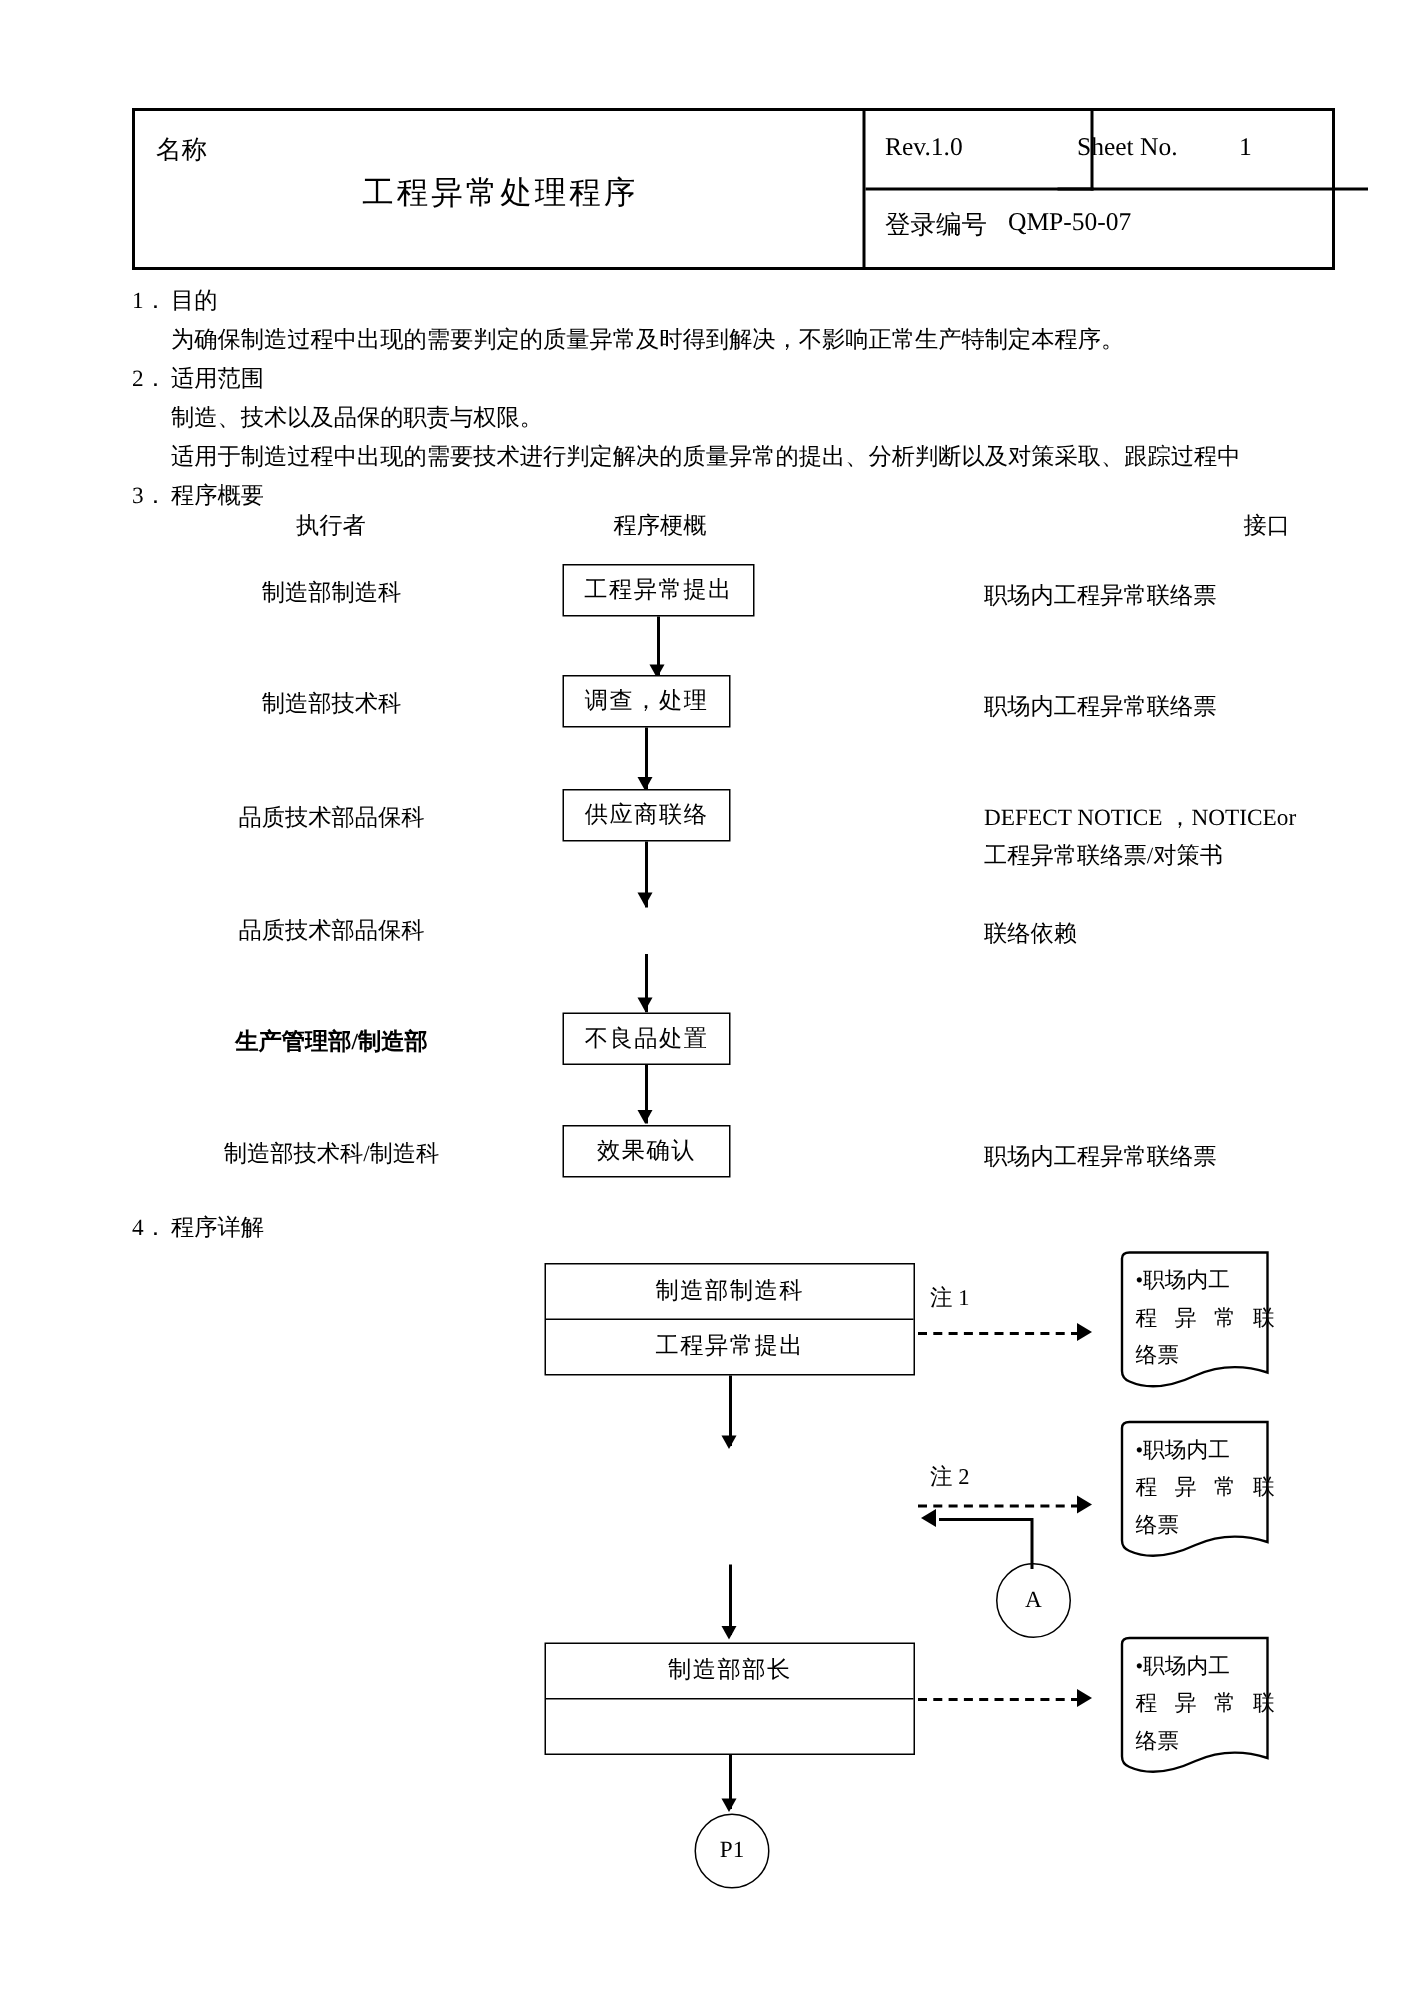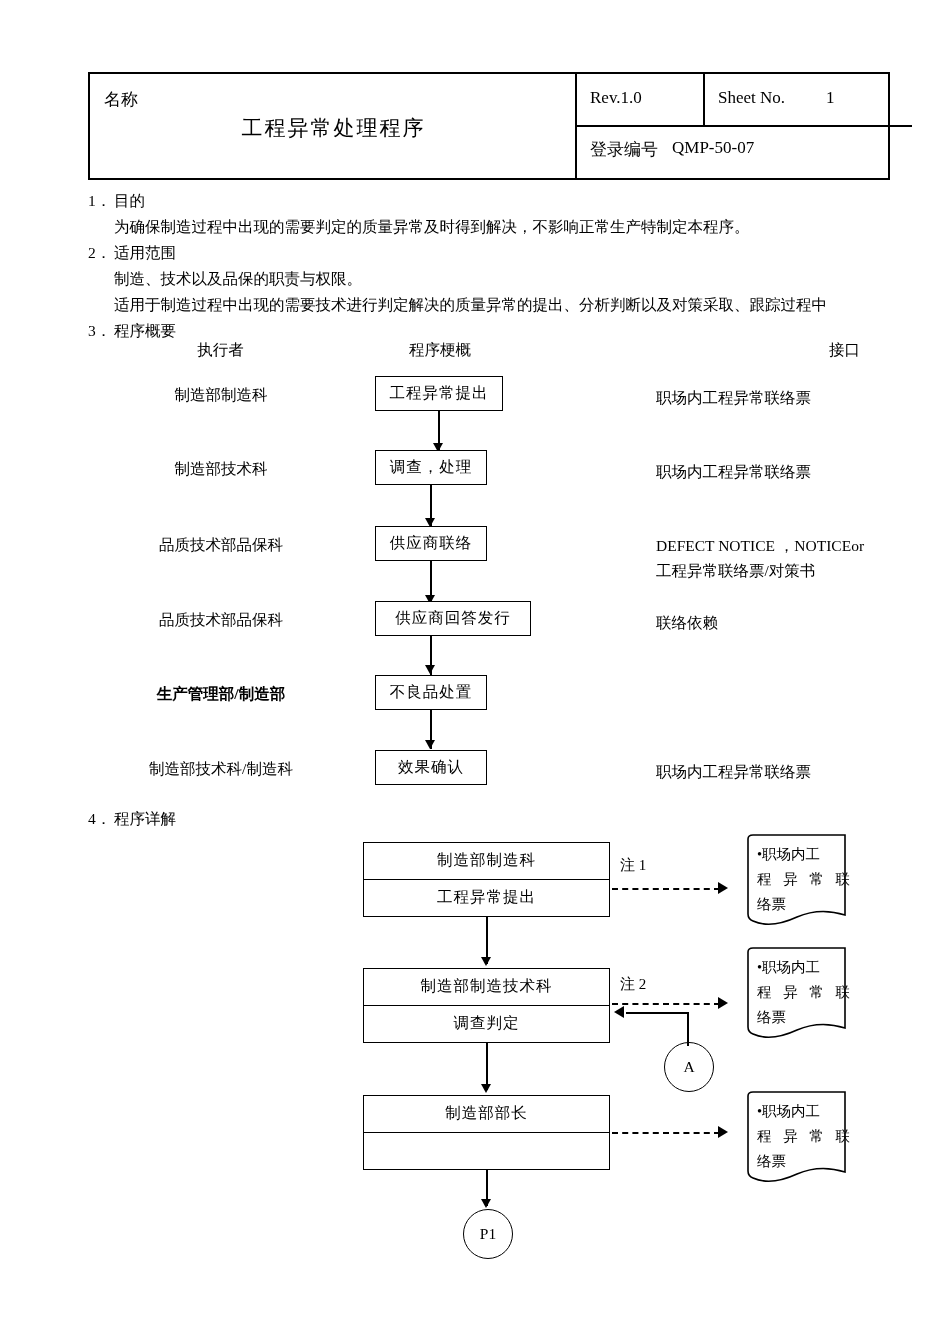--- a/index.html
+++ b/index.html
@@ -21,21 +21,21 @@
   .hdr-left{
     position:absolute;left:0;top:0;width:487px;height:104px;
     box-sizing:border-box;border-right:2px solid #000;
   }
   .hdr-name{position:absolute;left:14px;top:14px;font-size:17px;}
   .hdr-title{
     position:absolute;left:0;top:40px;width:487px;text-align:center;
     font-size:21px;letter-spacing:2px;
   }
   .hdr-rev{
-    position:absolute;left:487px;top:0;width:128px;height:53px;
+    position:absolute;left:487px;top:0;width:152px;height:53px;
     box-sizing:border-box;border-right:2px solid #000;border-bottom:2px solid #000;
   }
   .hdr-rev span{position:absolute;left:13px;top:14px;font-size:17px;}
   .hdr-sheet{
     position:absolute;left:615px;top:0;width:207px;height:53px;
     box-sizing:border-box;border-bottom:2px solid #000;
   }
   .hdr-sheet .lbl{position:absolute;left:13px;top:14px;font-size:17px;}
   .hdr-sheet .num{position:absolute;left:121px;top:14px;font-size:17px;}
   .hdr-reg{
@@ -191,21 +191,20 @@
   <div class="ov-actor" style="top:535px;">品质技术部品保科</div>
   <div class="ov-box" style="left:375px;top:526px;width:112px;height:35px;">供应商联络</div>
   <div class="ov-iface" style="top:533px;left:656px;">
     <div>DEFECT  NOTICE ，NOTICEor</div>
     <div>工程异常联络票/对策书</div>
   </div>
   <div class="varrow" style="left:430px;top:561px;height:44px;"></div>
   <div class="vhead" style="left:425px;top:595px;"></div>
 
   <div class="ov-actor" style="top:610px;">品质技术部品保科</div>
-  <div class="ov-box" style="left:375px;top:601px;width:156px;height:35px;">供应商回答发行</div>
   <div class="ov-iface" style="top:610px;">联络依赖</div>
   <div class="varrow" style="left:430px;top:636px;height:39px;"></div>
   <div class="vhead" style="left:425px;top:665px;"></div>
 
   <div class="ov-actor" style="top:684px;font-weight:bold;">生产管理部/制造部</div>
   <div class="ov-box" style="left:375px;top:675px;width:112px;height:35px;">不良品处置</div>
   <div class="varrow" style="left:430px;top:710px;height:39px;"></div>
   <div class="vhead" style="left:425px;top:740px;"></div>
 
   <div class="ov-actor" style="top:759px;">制造部技术科/制造科</div>
@@ -232,24 +231,20 @@
   </div>
   <div class="doc-text" style="left:757px;top:842px;">
     <div>•职场内工</div>
     <div class="j">程 异 常 联</div>
     <div>络票</div>
   </div>
 
   <div class="varrow" style="left:486px;top:917px;height:47px;"></div>
   <div class="vhead" style="left:481px;top:957px;"></div>
 
-  <div class="d-box" style="left:363px;top:968px;width:247px;height:75px;">
-    <div class="r1">制造部制造技术科</div>
-    <div class="r2">调查判定</div>
-  </div>
   <div class="note" style="left:620px;top:975px;">注 2</div>
   <div class="dashline" style="left:612px;top:1003px;width:108px;"></div>
   <div class="dashhead" style="left:718px;top:997px;"></div>
 
   <div class="doc-shape" style="left:745px;top:946px;">
     <svg width="105" height="105" viewBox="0 0 105 105">
       <path d="M3 6 Q3 2 8 2 L100 2 L100 82 Q75 74 52 84 Q26 96 8 88 Q3 86 3 81 Z" fill="#ffffff" stroke="#000000" stroke-width="1.6"></path>
     </svg>
   </div>
   <div class="doc-text" style="left:757px;top:955px;">

